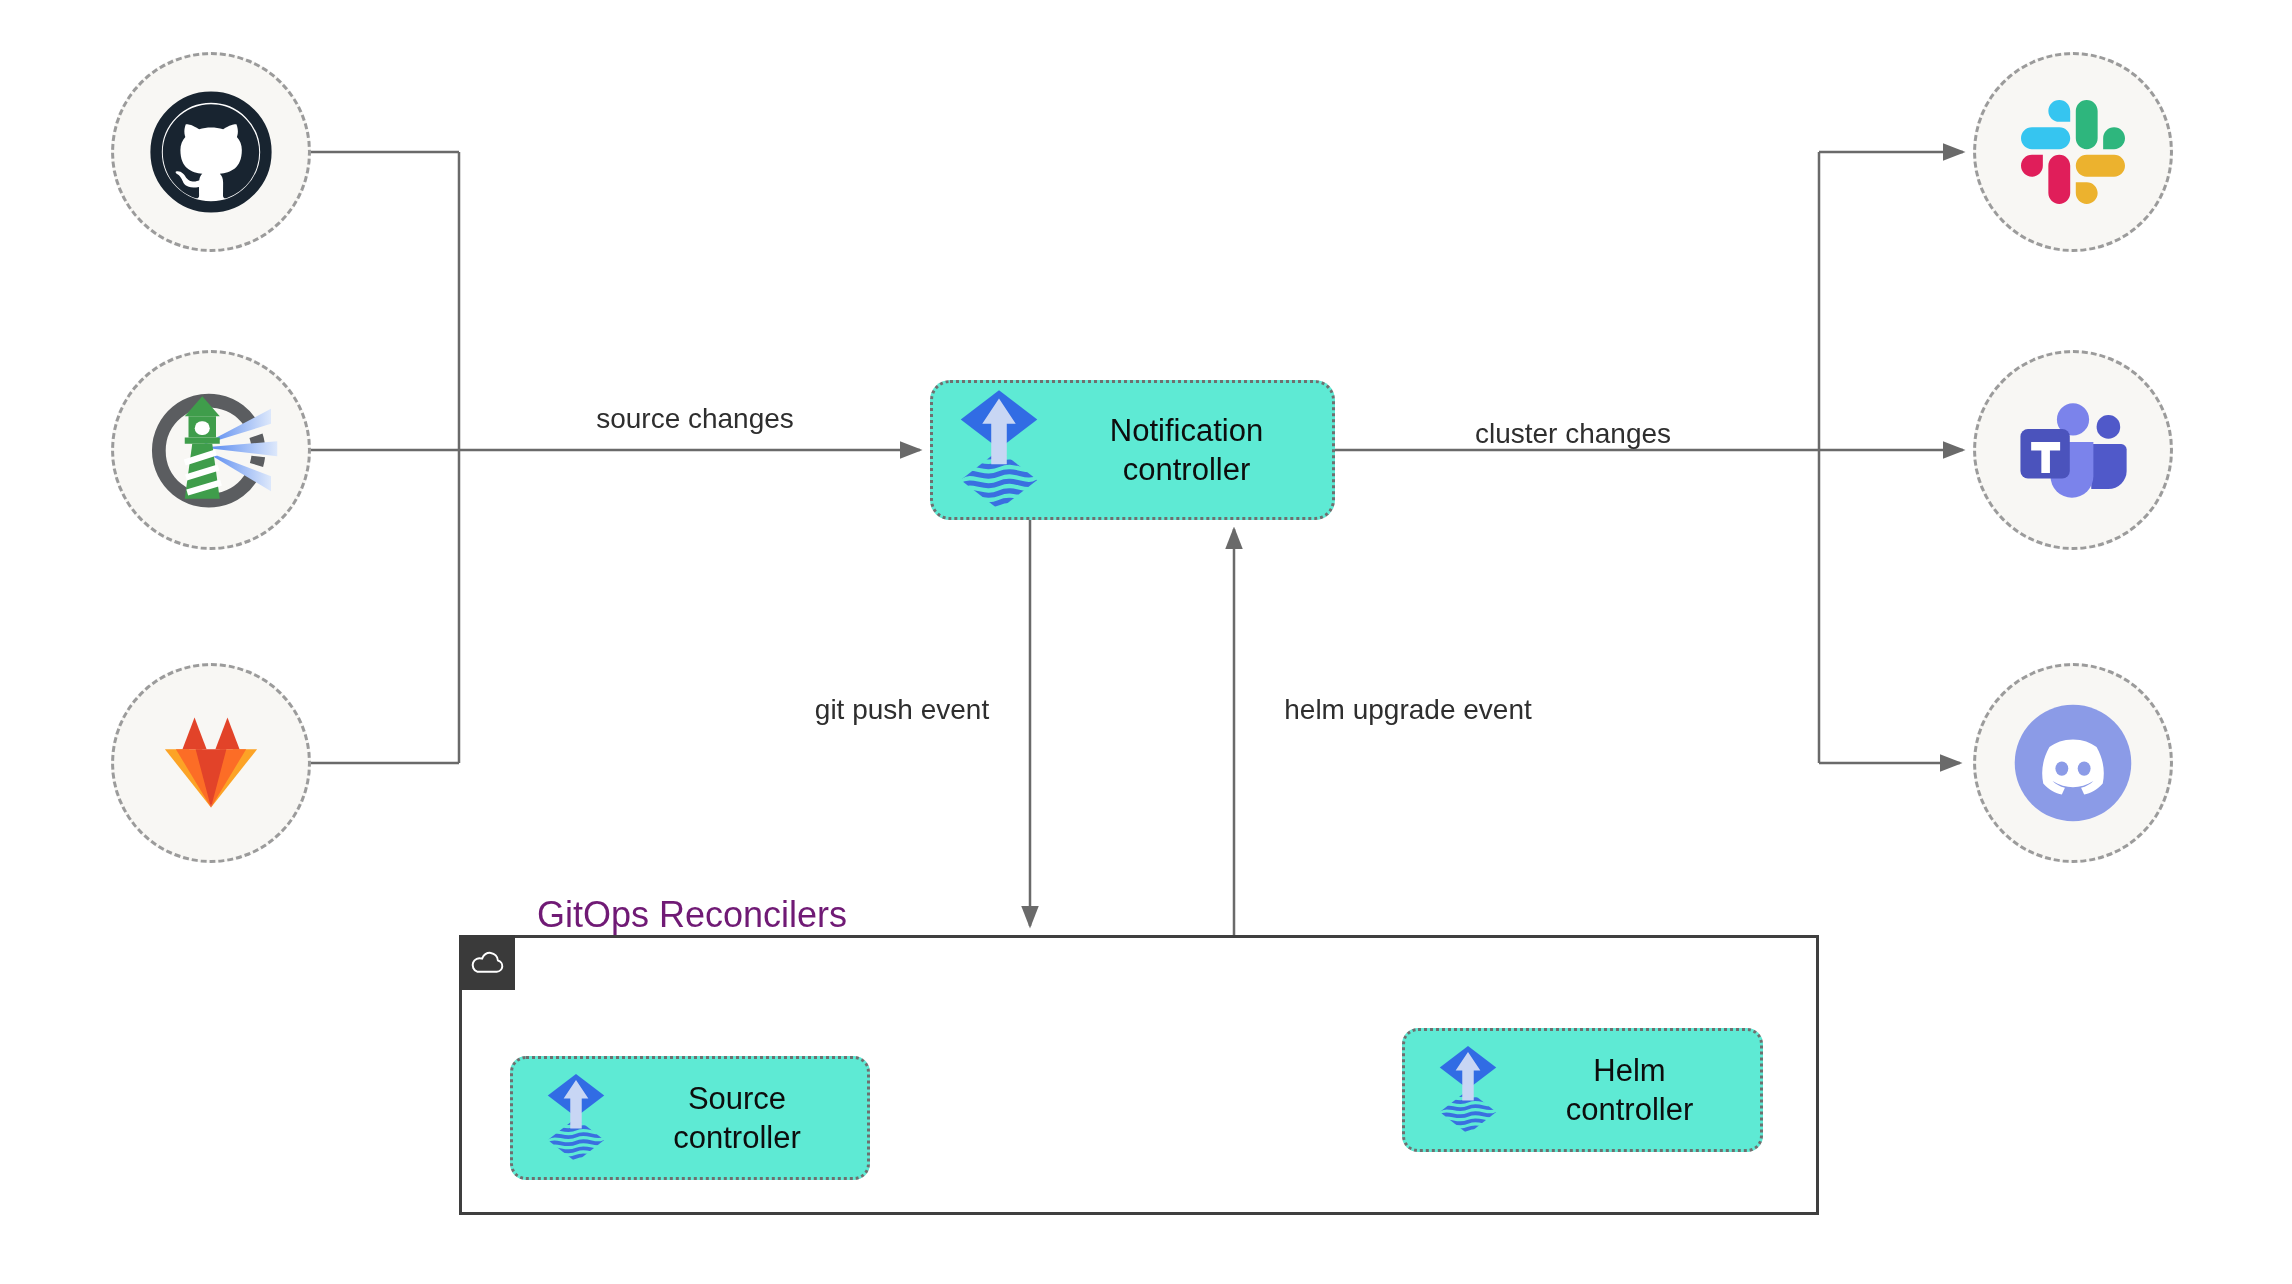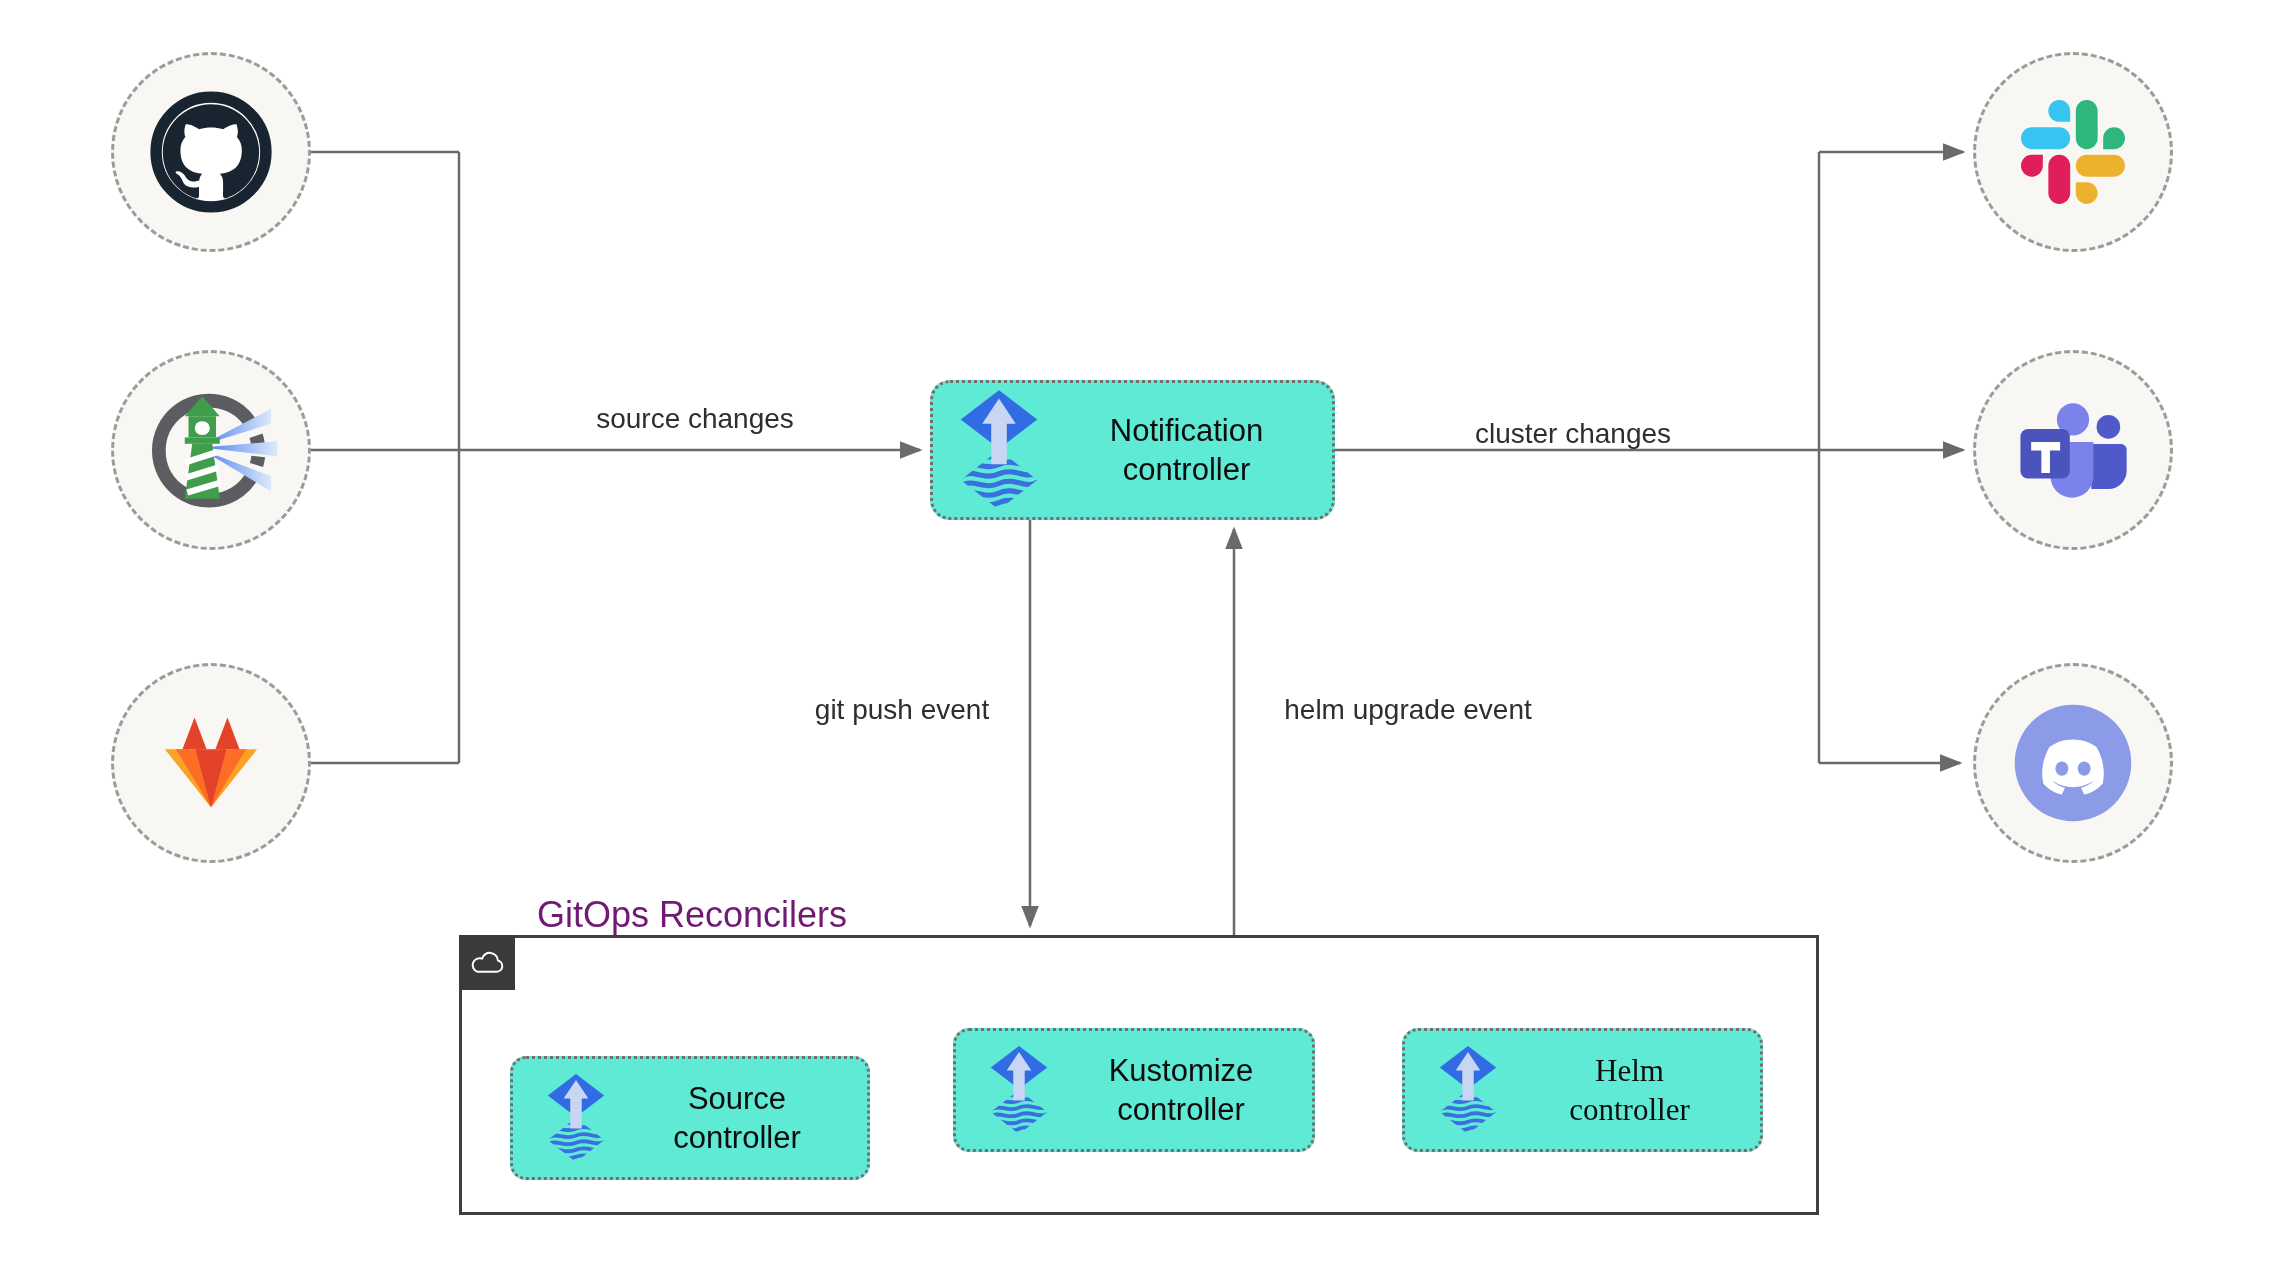--- a/index.html
+++ b/index.html
@@ -185,26 +185,20 @@
       </svg>
   </div>
   <div id="reconcilers-title">GitOps Reconcilers</div>
 
   <div class="node" style="left:510px;top:1056px;width:360px;height:124px;padding-left:32px;border-radius:16px;">
     <svg width="62" height="90">
         <use href="#flux-icon"></use>
       </svg>
     <div class="node-label" style="max-width:200px;margin:0 auto;">Source controller</div>
   </div>
-  <div class="node" style="left:953px;top:1028px;width:362px;height:124px;padding-left:32px;border-radius:16px;">
-    <svg width="62" height="90">
-        <use href="#flux-icon"></use>
-      </svg>
-    <div class="node-label" style="max-width:210px;margin:0 auto;">Kustomize controller</div>
-  </div>
   <div class="node" style="left:1402px;top:1028px;width:361px;height:124px;padding-left:32px;border-radius:16px;">
     <svg width="62" height="90">
         <use href="#flux-icon"></use>
       </svg>
-    <div class="node-label" style="max-width:190px;margin:0 auto;font-family:Liberation Serif, serif;">Helm controller</div>
+    <div class="node-label" style="max-width:190px;margin:0 auto;">Helm controller</div>
   </div>
 
 </div>
 
 </body></html>

